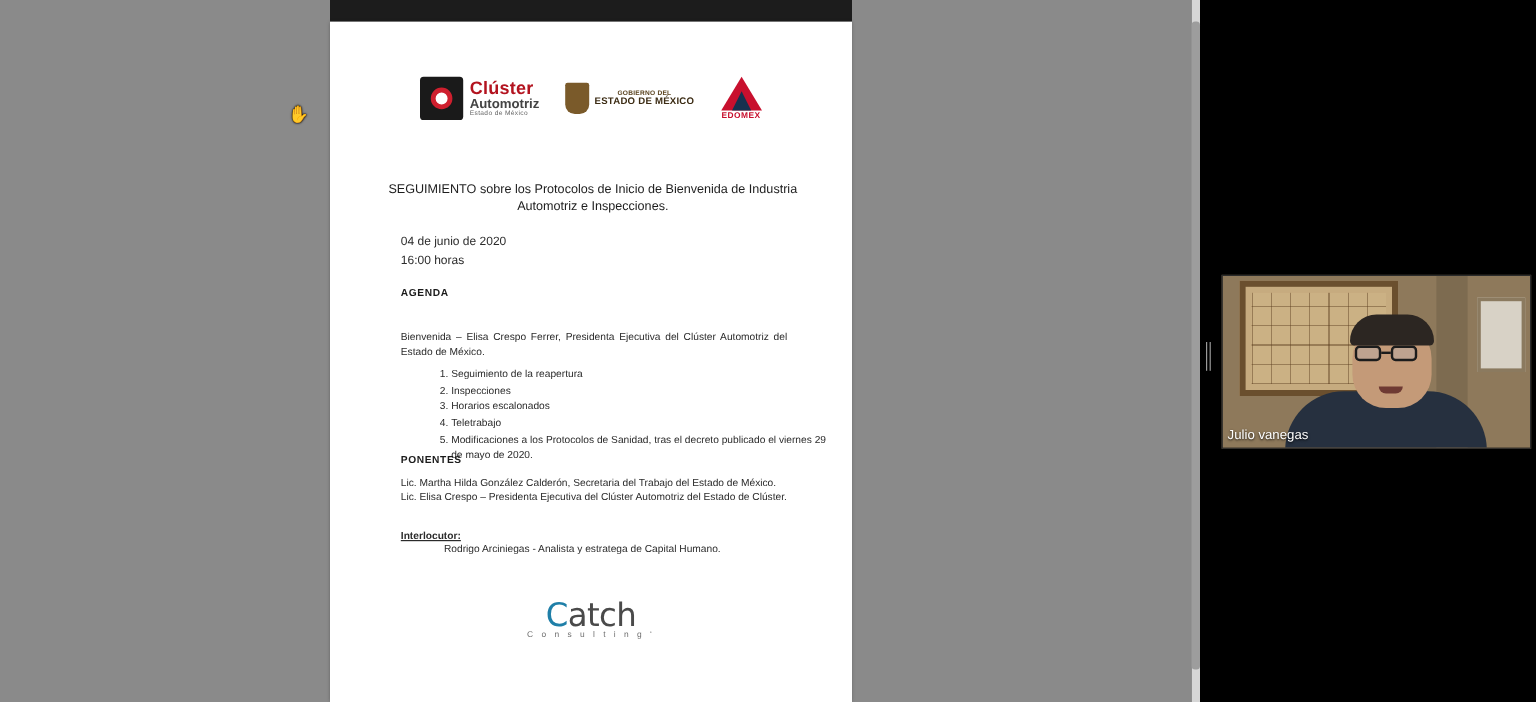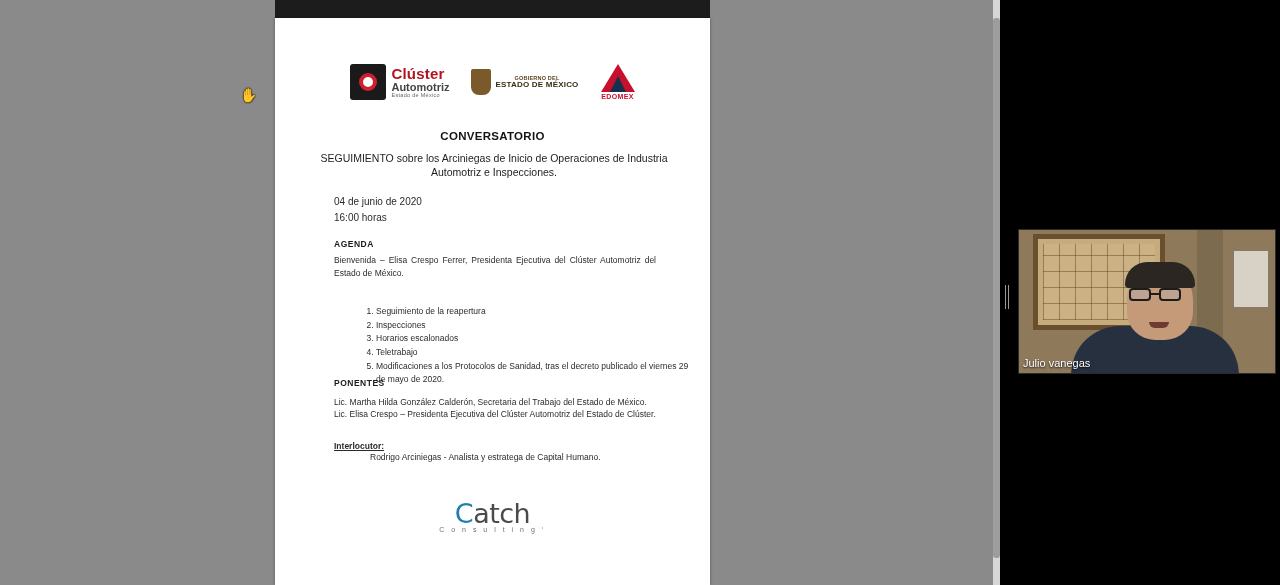--- a/index.html
+++ b/index.html
@@ -238,21 +238,21 @@
   .doc-h.ponentes { top: 360px; }
   .doc-p {
     position: absolute;
     left: 59px;
     width: 322px;
     font-size: 8.5px;
     color: #2b2b2b;
     line-height: 1.5;
     text-align: justify;
   }
-  .doc-p.welcome { top: 236px; }
+  .doc-p.welcome { top: 256px; }
   .doc-list {
     position: absolute;
     left: 63px;
     top: 271px;
     width: 320px;
     margin: 16px;
     padding-left: 22px;
     font-size: 8.5px;
     color: #2b2b2b;
     line-height: 1.55;
@@ -465,22 +465,21 @@
             <div class="g2">ESTADO DE MÉXICO</div>
           </div>
         </div>
 
         <div class="logo-edomex">
           <div class="tri"></div>
           <div class="lbl">EDOMEX</div>
         </div>
       </div>
 
-      <div class="doc-title">CONVERSATORIO</div>
-      <div class="doc-sub">SEGUIMIENTO sobre los Arciniegas de Inicio de Operaciones de Industria Automotriz e Inspecciones.</div>
+      <div class="doc-sub">SEGUIMIENTO sobre los Protocolos de Inicio de Bienvenida de Industria Automotriz e Inspecciones.</div>
 
       <div class="doc-date">
         <div>04 de junio de 2020</div>
         <div>16:00 horas</div>
       </div>
 
       <div class="doc-h agenda">AGENDA</div>
       <div class="doc-p welcome">Bienvenida – Elisa Crespo Ferrer, Presidenta Ejecutiva del Clúster Automotriz del Estado de México.</div>
 
       <ol class="doc-list">

